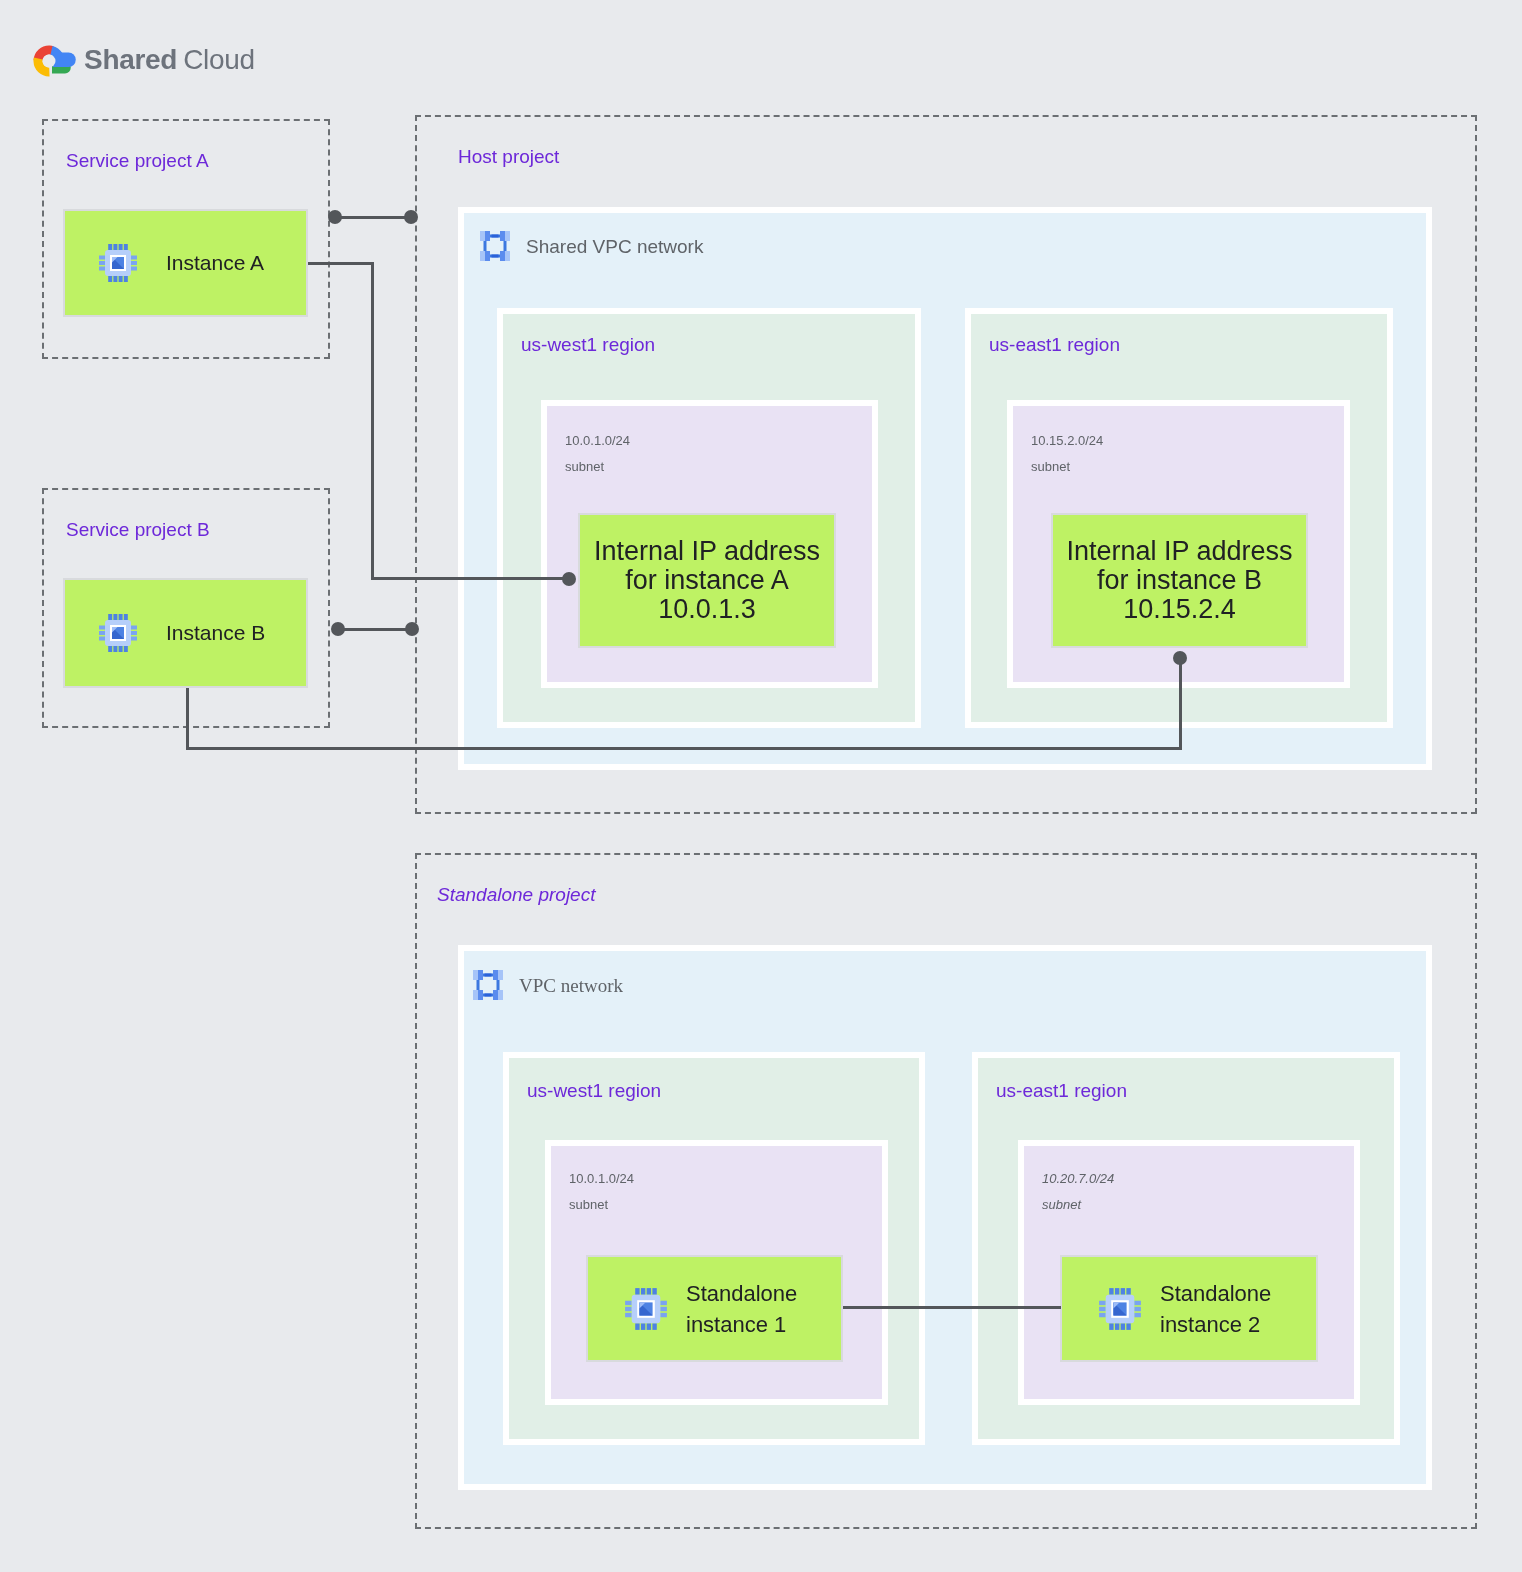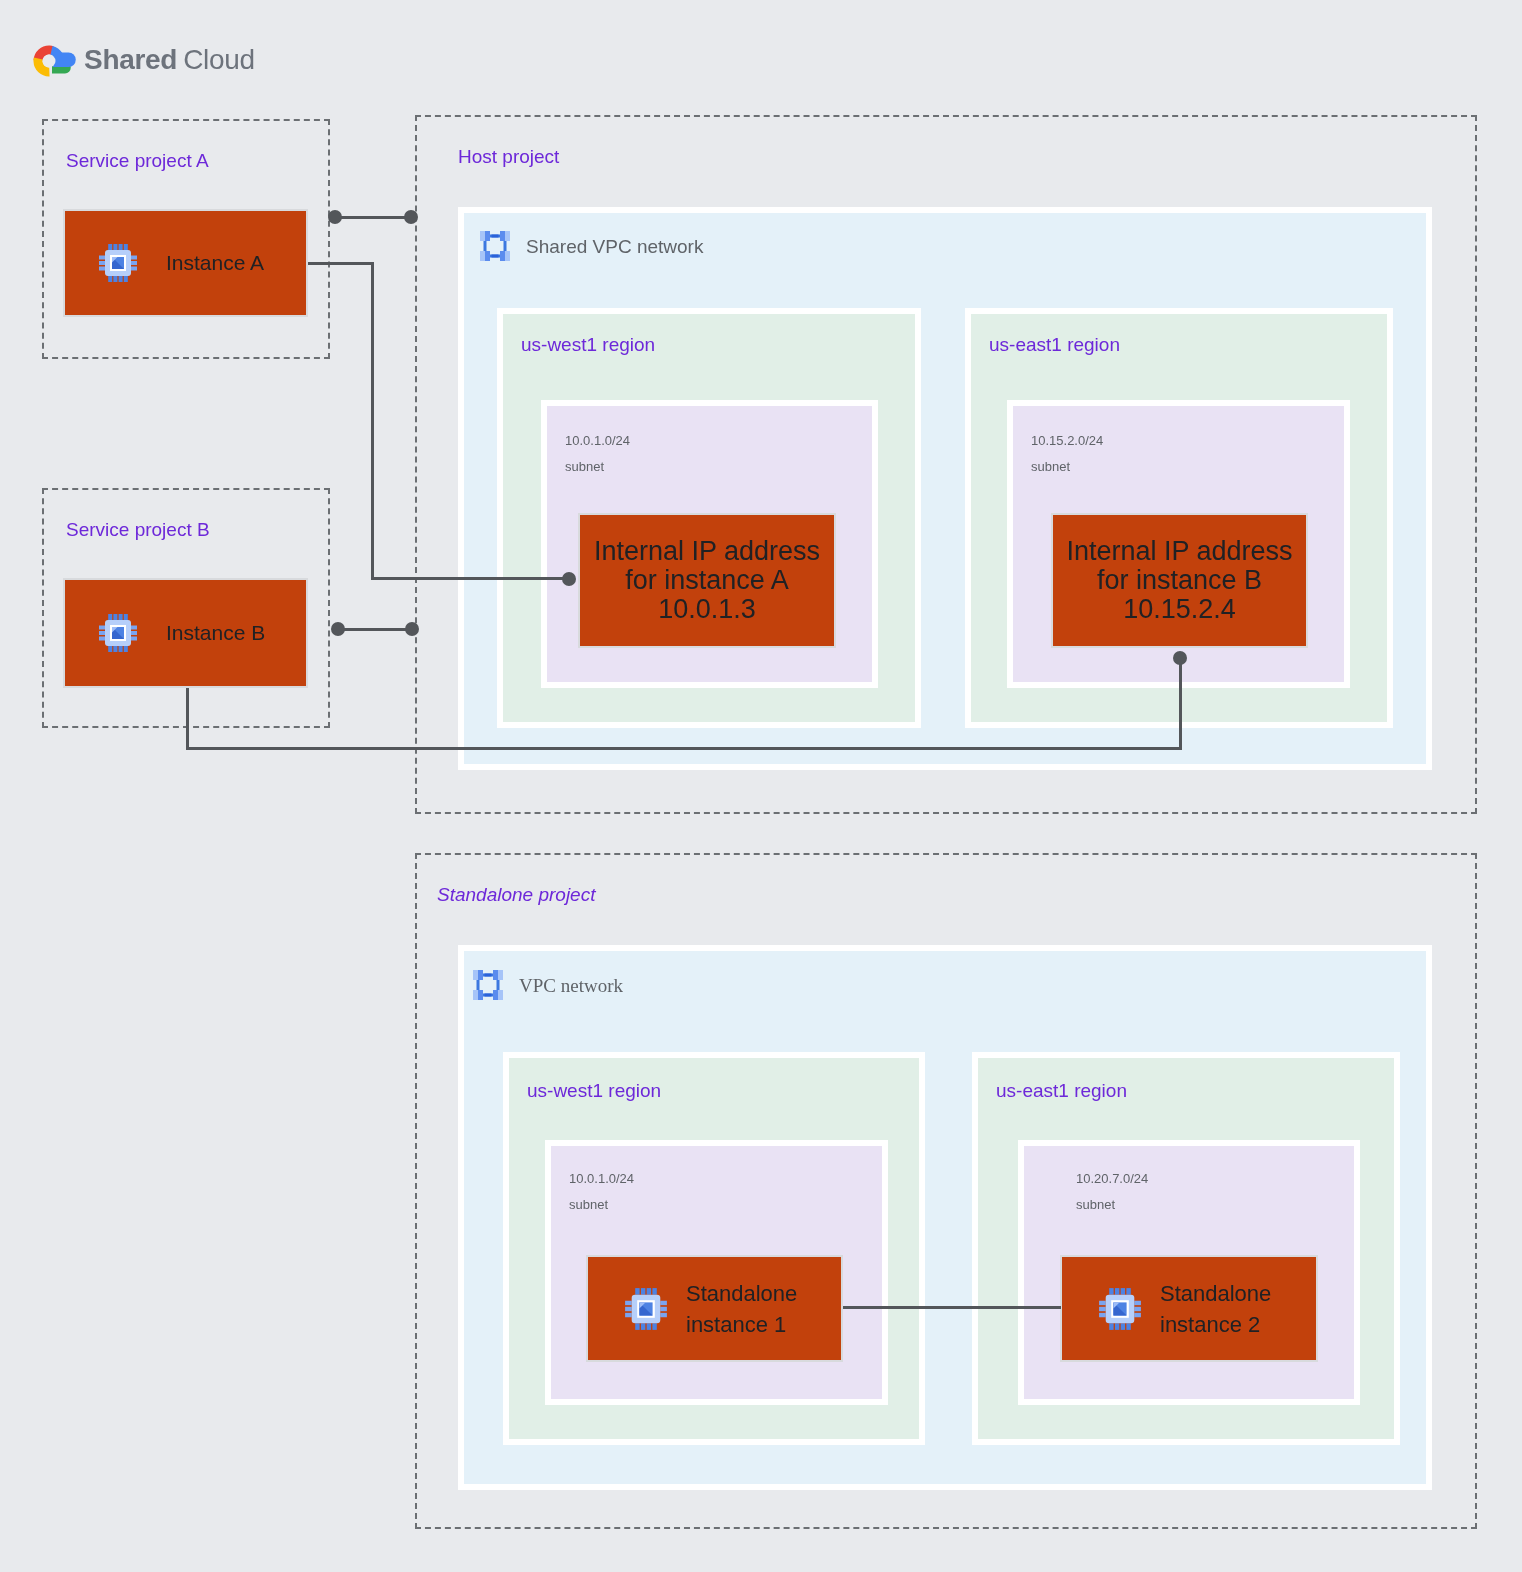--- a/index.html
+++ b/index.html
@@ -26,21 +26,21 @@
     position:absolute;
     border:6px solid #ffffff;
     box-sizing:border-box;
   }
   .panel.blue{background:#e4f1f9;}
   .panel.green{background:#e1efe7;}
   .panel.purple{background:#e9e2f4;}
   
   .card{
     position:absolute;
-    background:#c2410c;
+    background:#bef264;
     border:2px solid #d8dadd;
     box-sizing:border-box;
     display:flex;
     align-items:center;
   }
   .proj-label,.area-label{
     position:absolute;
     font-size:19px;
     color:#6d28d9;
     white-space:nowrap;
@@ -285,21 +285,21 @@
     </svg>
     <span class="si-text" style="margin-left:18px;">
       <div>Standalone</div>
       <div>instance 1</div>
     </span>
   </div>
 
   <div class="panel green" style="left:972px;top:1052px;width:428px;height:393px;"></div>
   <div class="area-label" style="left:996px;top:1080px;">us-east1 region</div>
   <div class="panel purple" style="left:1018px;top:1140px;width:342px;height:265px;"></div>
-  <div class="subnet-label" style="left:1076px;top:1166px;">
+  <div class="subnet-label" style="left:1042px;top:1166px;font-style:italic;">
     <div>10.20.7.0/24</div>
     <div>subnet</div>
   </div>
   <div class="card" style="left:1060px;top:1255px;width:258px;height:107px;padding-left:36px;">
     <svg width="44" height="44" viewBox="0 0 40 40" style="flex:none;">
       <g fill="#4d82e3">
         <rect x="10.2" y="1" width="4" height="6"></rect>
           <rect x="15.4" y="1" width="4" height="6"></rect>
           <rect x="20.6" y="1" width="4" height="6"></rect>
           <rect x="25.8" y="1" width="4" height="6"></rect>

